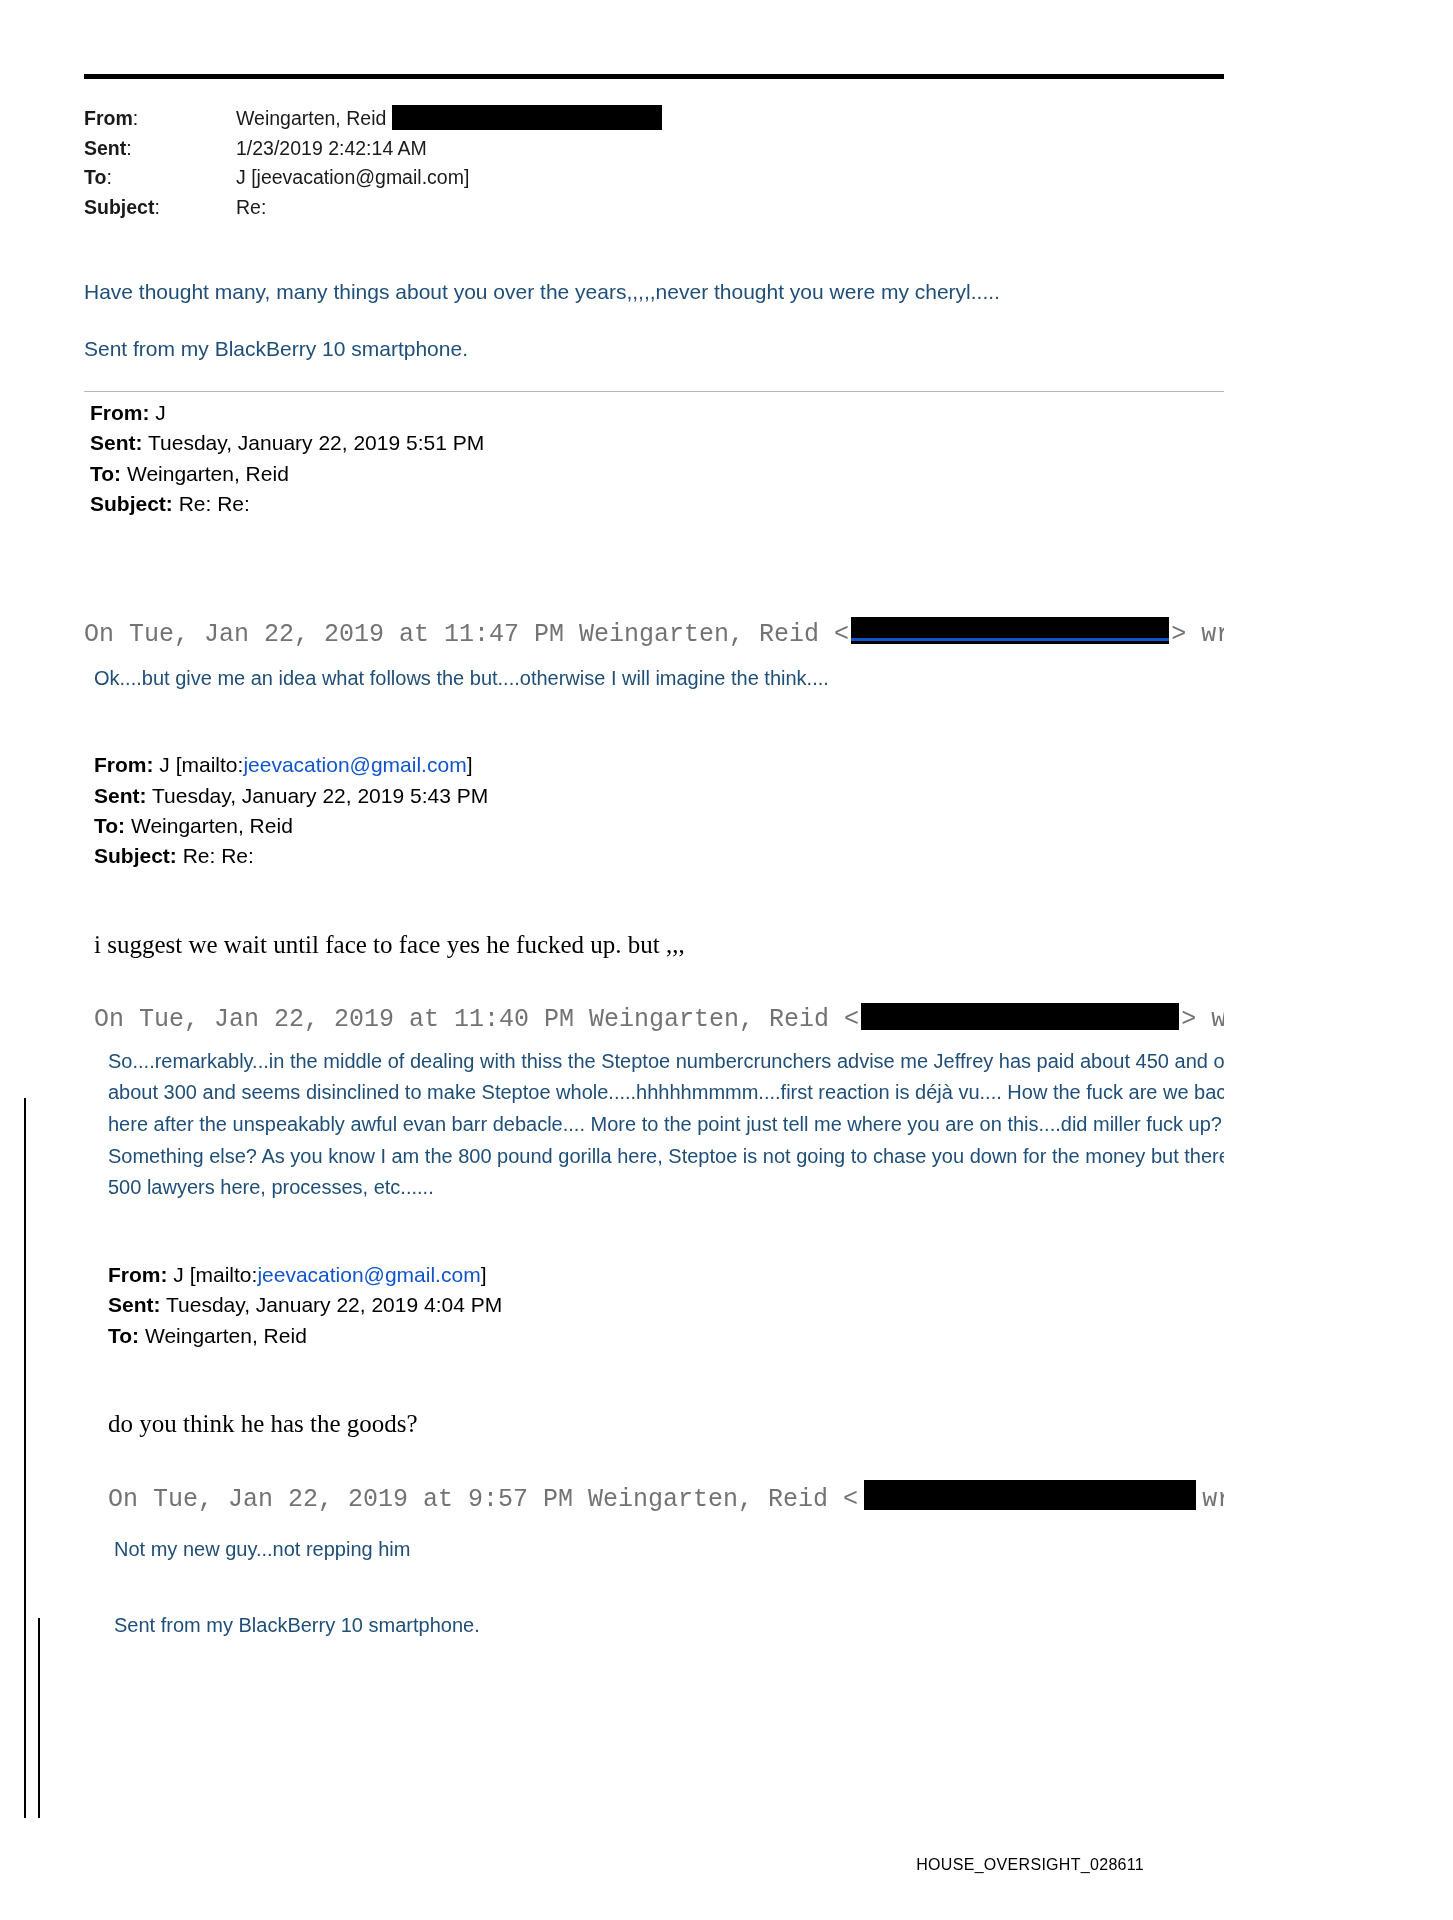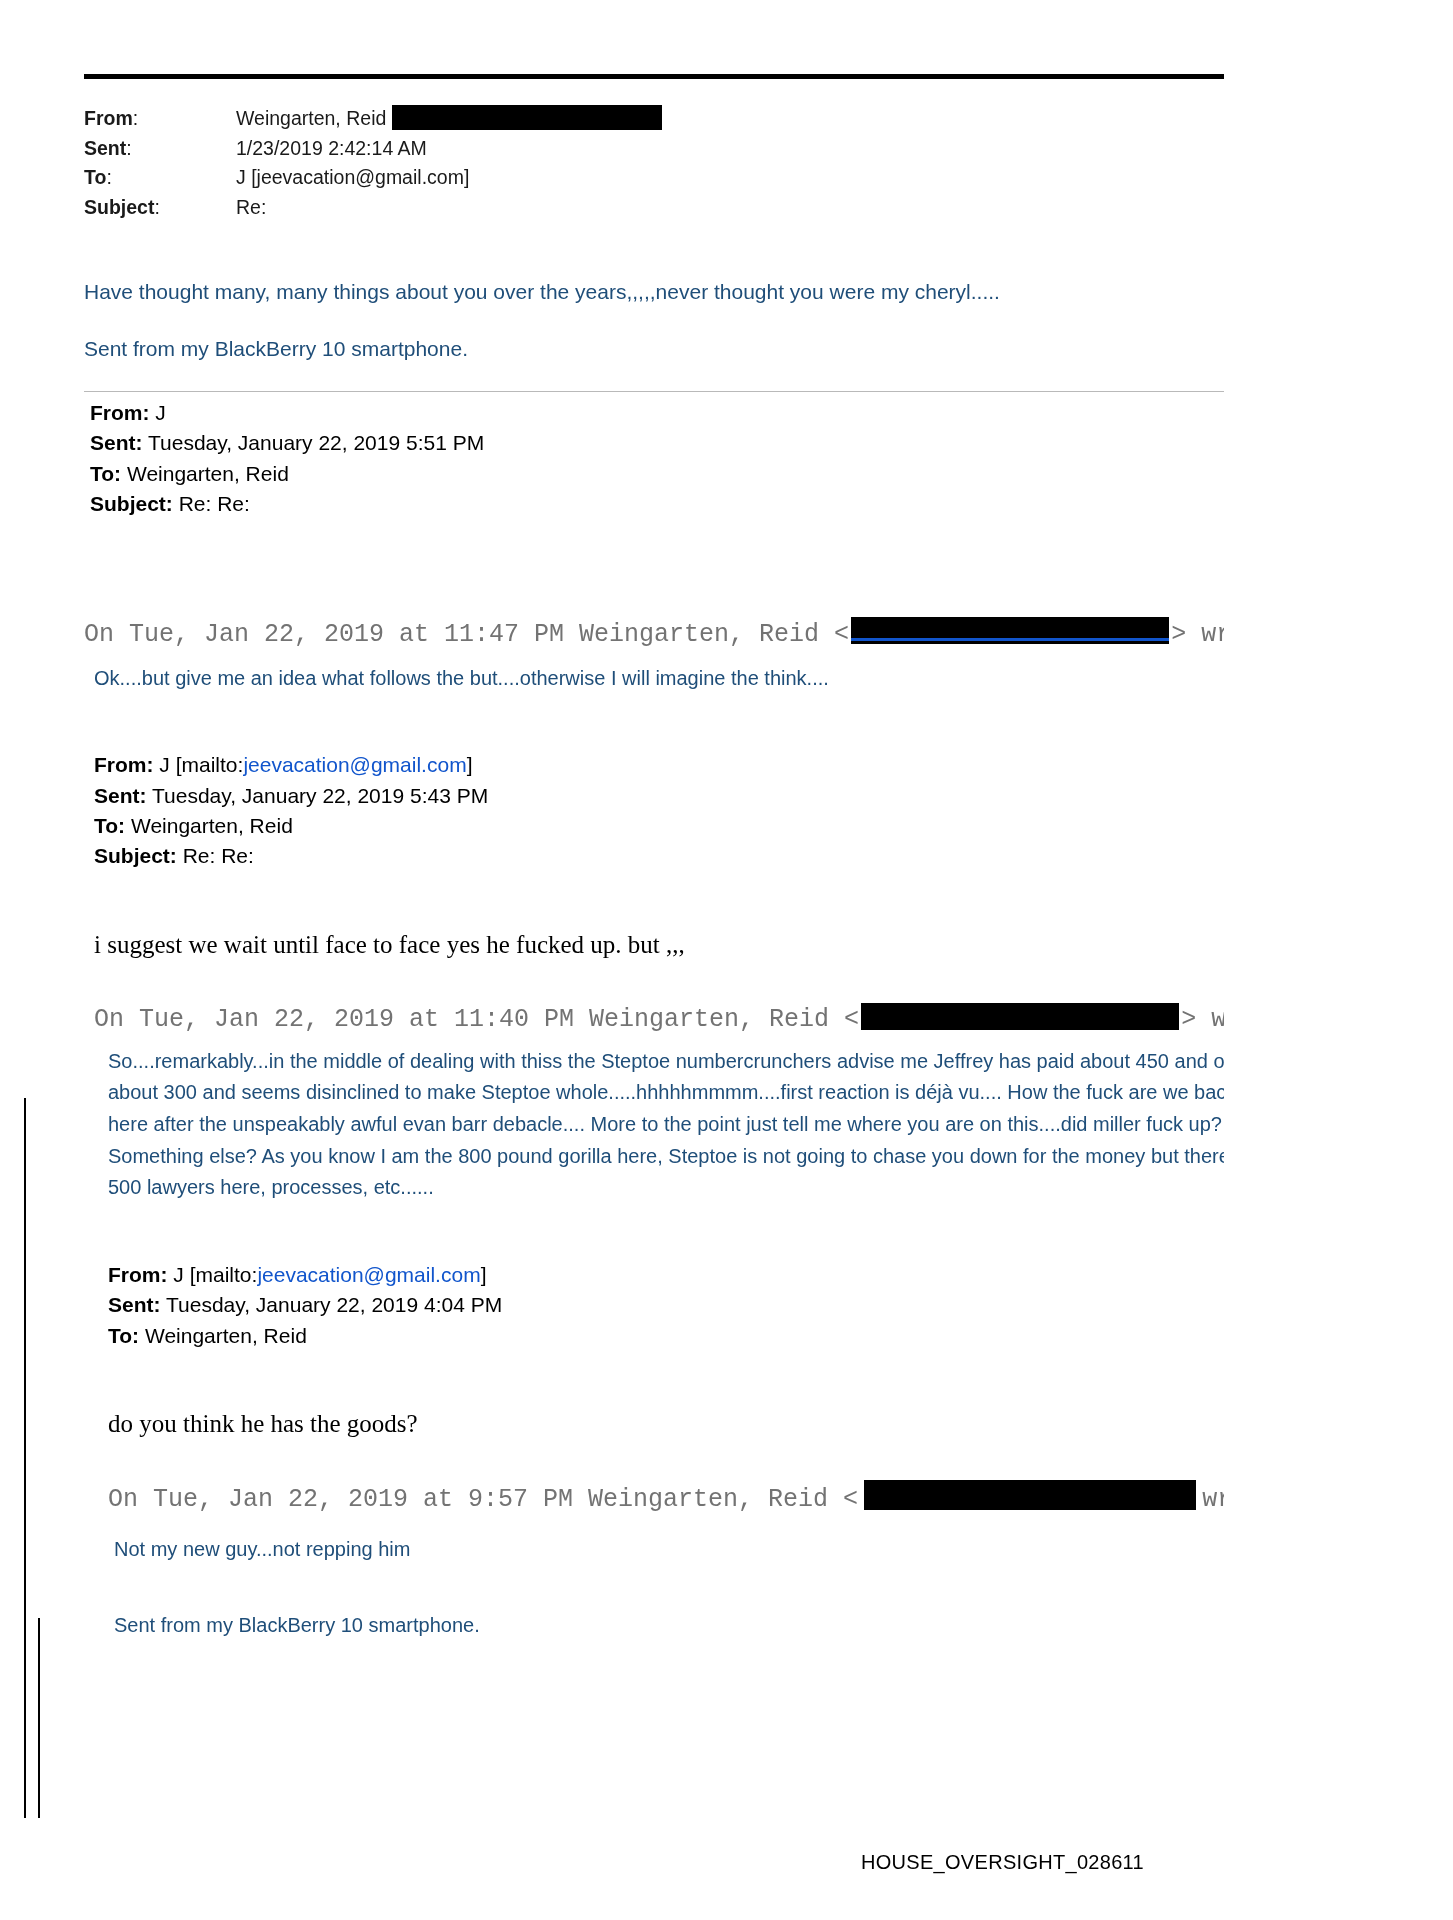--- a/index.html
+++ b/index.html
@@ -96,21 +96,21 @@
   .r-wrote3 { width: 332px; height: 30px; margin: 0 6px; position: relative; top: -4px; }
   .vbar {
     position: absolute;
     width: 2px;
     background: #000000;
   }
   .footer {
     position: absolute;
     right: 80px;
     bottom: 46px;
-    font-size: 20px;
+    font-size: 16px;
     color: #000000;
     letter-spacing: 0.3px;
   }
   .sp-md { height: 44px; }
   .sp-lg { height: 56px; }
 </style>
 </head>
 <body>
 
 <div class="page">

